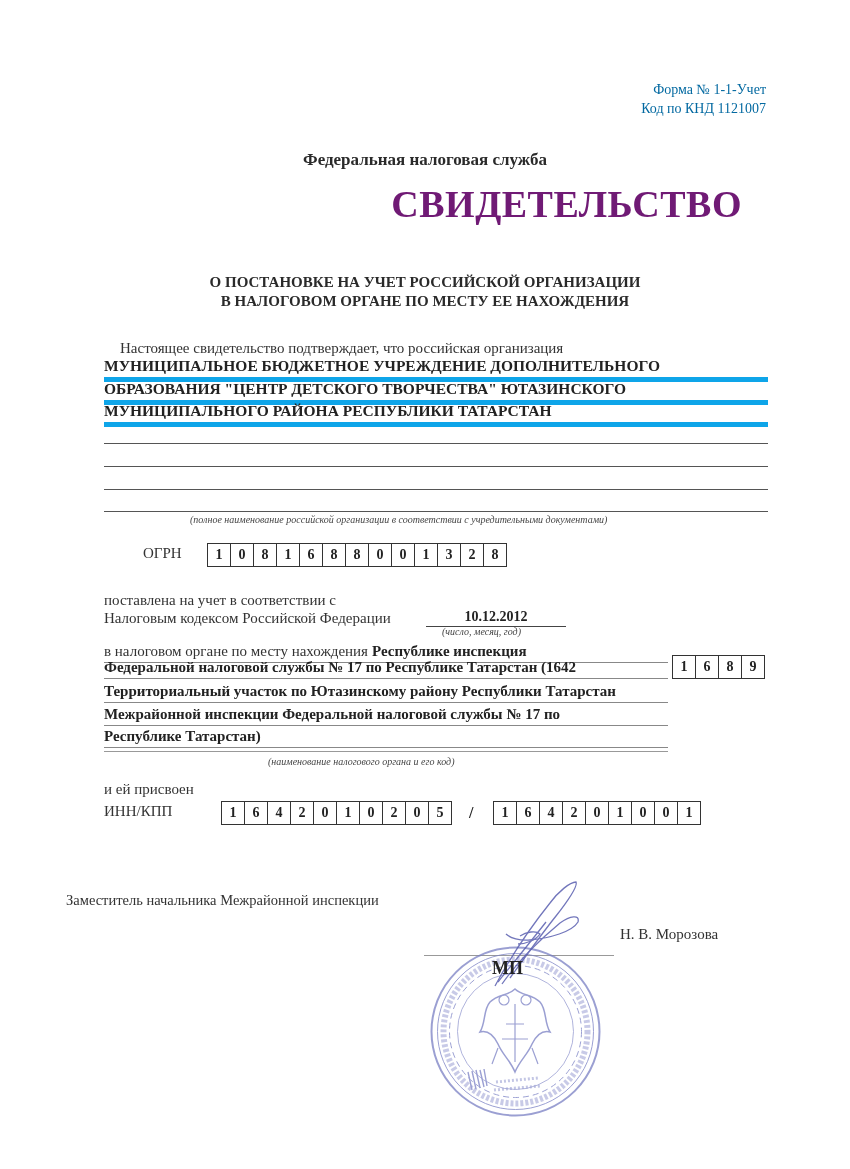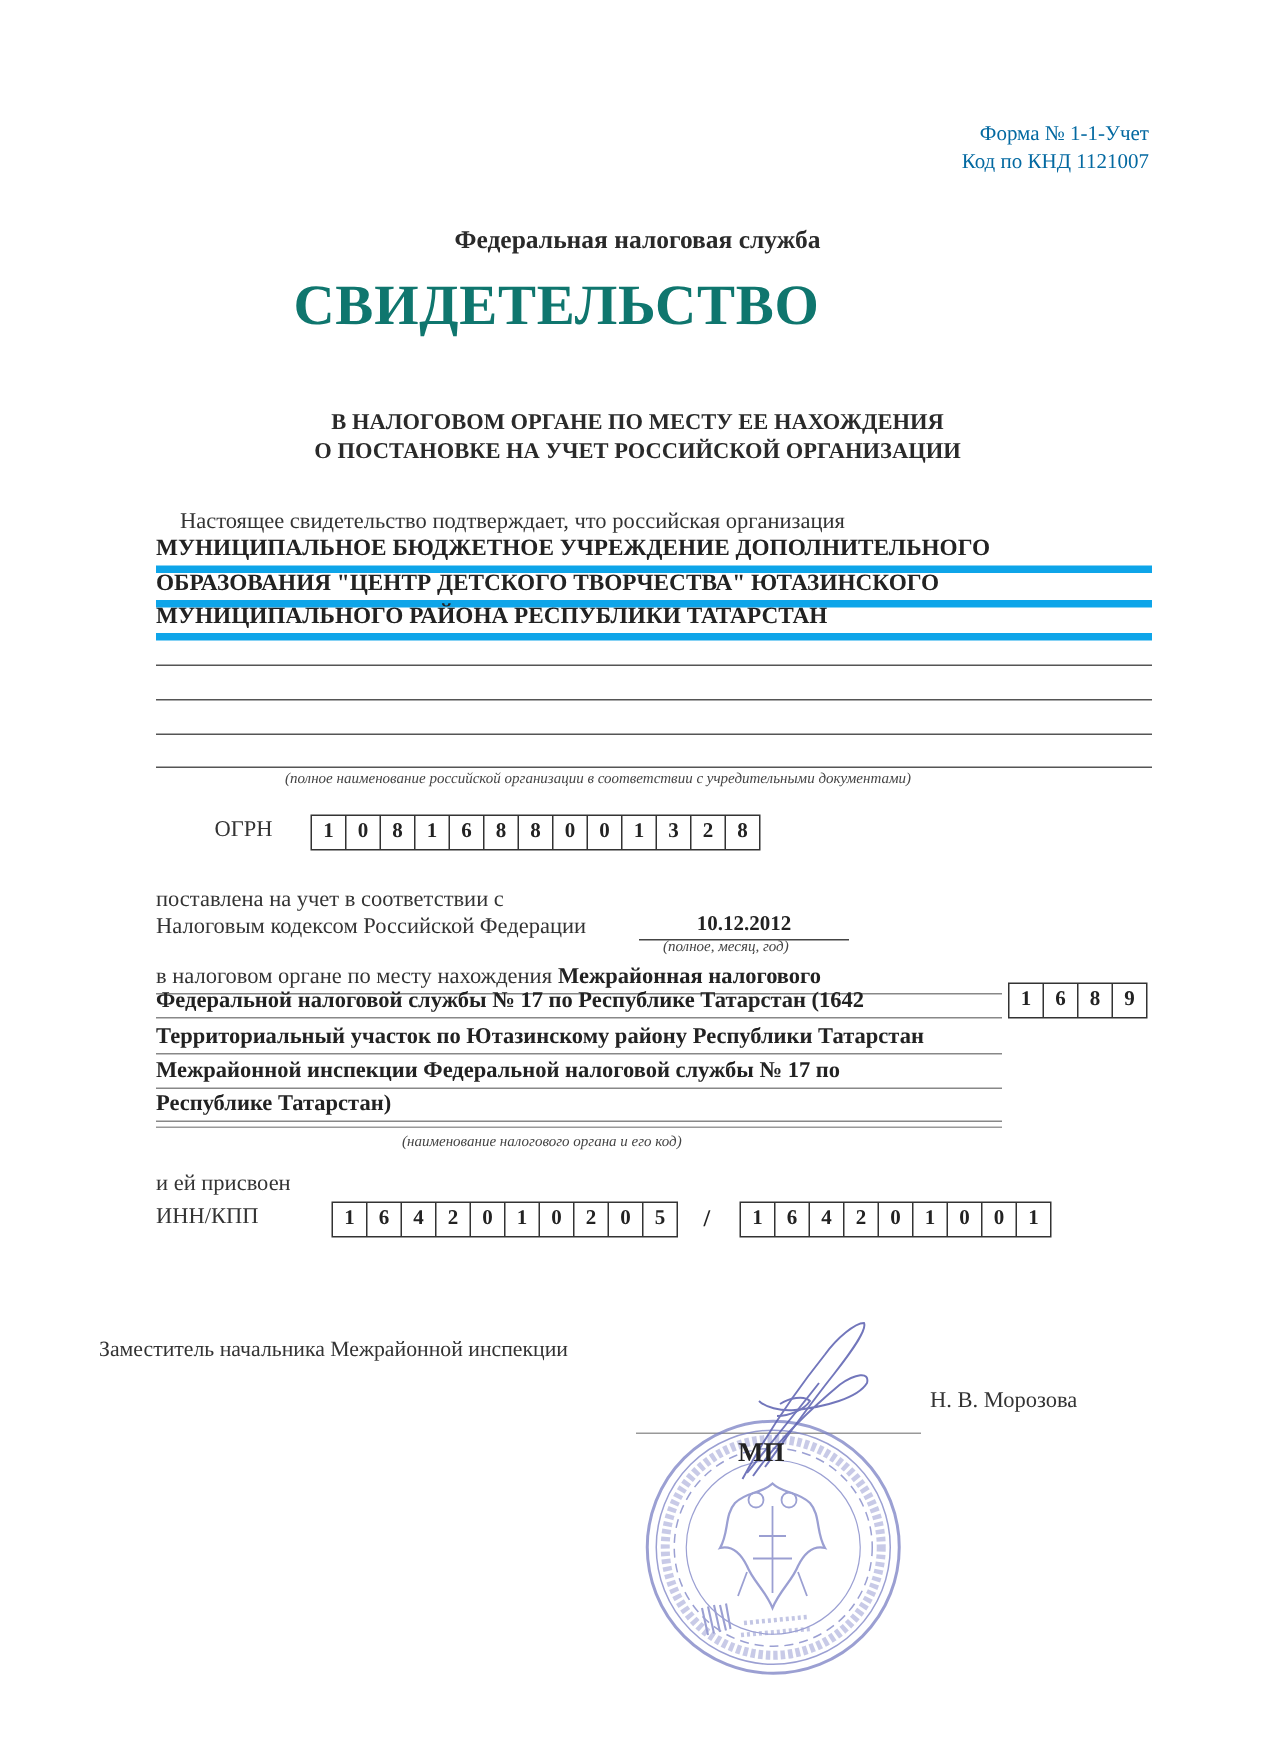--- a/index.html
+++ b/index.html
@@ -3,21 +3,21 @@
   <meta charset="utf-8">
   <style>
     html, body { margin: 0; padding: 0; background: #fff; }
     body {
       width: 850px; height: 1169px; position: relative; overflow: hidden;
       font-family: "Liberation Serif", "DejaVu Serif", serif; color: #222;
     }
     .abs { position: absolute; }
     .form-info { right: 84px; top: 80px; text-align: right; font-size: 14px; line-height: 19px; color: #0369a1; }
     .agency { left: 0; width: 850px; top: 150px; text-align: center; font-size: 17px; font-weight: bold; color: #2a2a2a; }
-    .title { left: 0; width: 742px; top: 182px; text-align: center; font-size: 38px; font-weight: bold; letter-spacing: 0.5px; color: #0f766e; }
+    .title { left: 0; width: 742px; top: 182px; text-align: right; font-size: 38px; font-weight: bold; letter-spacing: 0.5px; color: #701a75; }
     .subtitle { left: 0; width: 850px; top: 273px; text-align: center; font-size: 15px; font-weight: bold; line-height: 19px; color: #2a2a2a; }
     .intro { left: 120px; top: 340px; font-size: 15px; color: #333; }
     .org-line { left: 104px; width: 664px; height: 22px; border-bottom: 5px solid #0ea5e9; font-size: 15.5px; font-weight: bold; color: #222; line-height: 22px; white-space: nowrap; }
     .blank-line { left: 104px; width: 664px; border-bottom: 1px solid #555; height: 0; }
     .caption { font-size: 10px; font-style: italic; color: #444; }
     .label { font-size: 15px; color: #333; }
     .cells { display: flex; border: 1.5px solid #333; }
     .cell { width: 22px; height: 22px; border-right: 1px solid #333; display: flex; align-items: center; justify-content: center; font-size: 14px; font-weight: bold; color: #222; }
     .cell:last-child { border-right: none; }
     .tax-line { left: 104px; width: 564px; border-bottom: 1px solid #888; height: 22px; font-size: 15px; font-weight: bold; line-height: 22px; white-space: nowrap; color: #222; }
@@ -33,22 +33,22 @@
 <body>
 
 <div class="abs form-info">
   <div>Форма № 1-1-Учет</div>
   <div>Код по КНД 1121007</div>
 </div>
 
 <div class="abs agency">Федеральная налоговая служба</div>
 <div class="abs title">СВИДЕТЕЛЬСТВО</div>
 <div class="abs subtitle">
+  <div>О ПОСТАНОВКЕ НА УЧЕТ РОССИЙСКОЙ ОРГАНИЗАЦИИ</div>
   <div>В НАЛОГОВОМ ОРГАНЕ  ПО МЕСТУ ЕЕ НАХОЖДЕНИЯ</div>
-  <div>О ПОСТАНОВКЕ НА УЧЕТ РОССИЙСКОЙ ОРГАНИЗАЦИИ</div>
 </div>
 
 <div class="abs intro">Настоящее свидетельство подтверждает, что российская организация</div>
 <div class="abs org-line" style="top:355px;">МУНИЦИПАЛЬНОЕ БЮДЖЕТНОЕ УЧРЕЖДЕНИЕ ДОПОЛНИТЕЛЬНОГО</div>
 <div class="abs org-line" style="top:378px;">ОБРАЗОВАНИЯ "ЦЕНТР ДЕТСКОГО ТВОРЧЕСТВА" ЮТАЗИНСКОГО</div>
 <div class="abs org-line" style="top:400px;">МУНИЦИПАЛЬНОГО РАЙОНА РЕСПУБЛИКИ ТАТАРСТАН</div>
 <div class="abs blank-line" style="top:443px;"></div>
 <div class="abs blank-line" style="top:466px;"></div>
 <div class="abs blank-line" style="top:489px;"></div>
 <div class="abs blank-line" style="top:511px;"></div>
@@ -67,25 +67,25 @@
   <span class="cell">0</span>
   <span class="cell">1</span>
   <span class="cell">3</span>
   <span class="cell">2</span>
   <span class="cell">8</span>
 </div>
 
 <div class="abs label" style="left:104px; top:592px;">поставлена на учет в соответствии с</div>
 <div class="abs label" style="left:104px; top:610px;">Налоговым кодексом Российской Федерации</div>
 <div class="abs date-field">10.12.2012</div>
-<div class="abs caption" style="left:442px; top:626px;">(полное, месяц, год)</div>
+<div class="abs caption" style="left:442px; top:626px;">(число, месяц, год)</div>
 
 <div class="abs" style="left:104px; top:642px; width:564px; border-bottom:1px solid #888; height:20px; white-space:nowrap;">
   <span class="label">в налоговом органе по месту нахождения</span>
-  <span style="font-size:15px; font-weight:bold; color:#222;">Межрайонная налогового</span>
+  <span style="font-size:15px; font-weight:bold; color:#222;">Республике инспекция</span>
 </div>
 <div class="abs tax-line" style="top:656px;">Федеральной налоговой службы № 17 по Республике Татарстан (1642</div>
 <div class="abs tax-line" style="top:680px;">Территориальный участок по Ютазинскому району Республики Татарстан</div>
 <div class="abs tax-line" style="top:703px;">Межрайонной инспекции Федеральной налоговой службы № 17 по</div>
 <div class="abs tax-line" style="top:725px;">Республике Татарстан)</div>
 <div class="abs blank-line" style="top:751px; width:564px; border-color:#999;"></div>
 <div class="abs caption" style="left:268px; top:756px;">(наименование налогового органа и его код)</div>
 
 <div class="abs cells" style="left:672px; top:655px;">
   <span class="cell">1</span>

